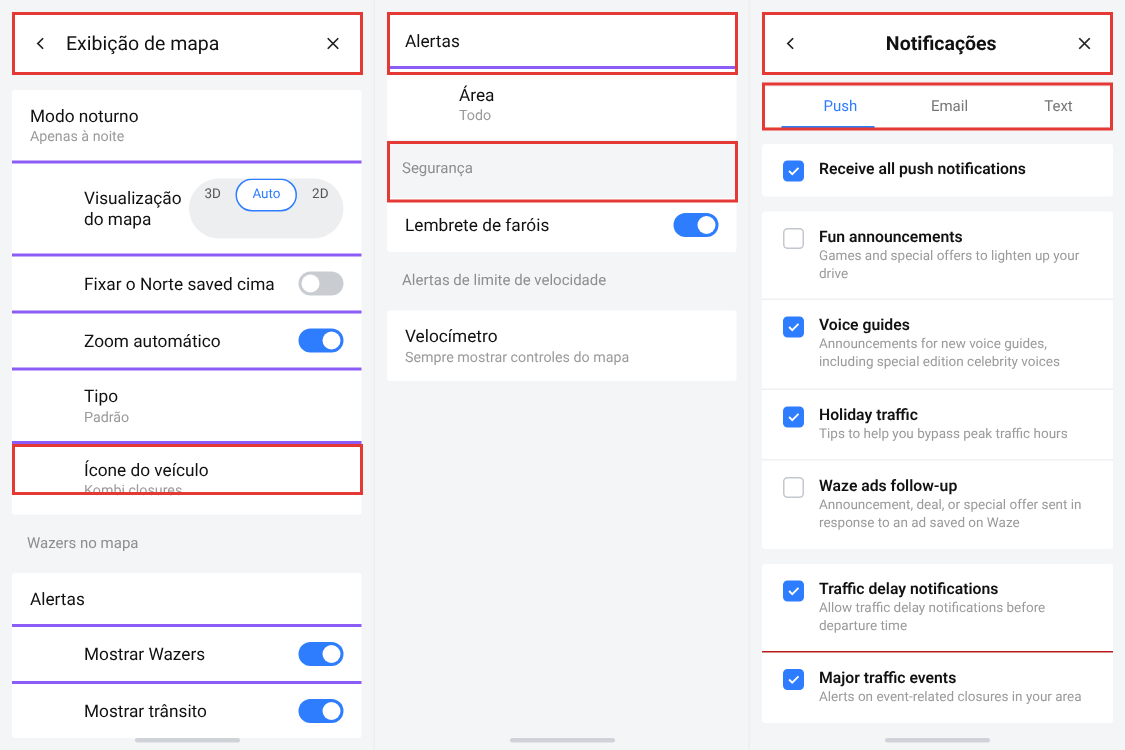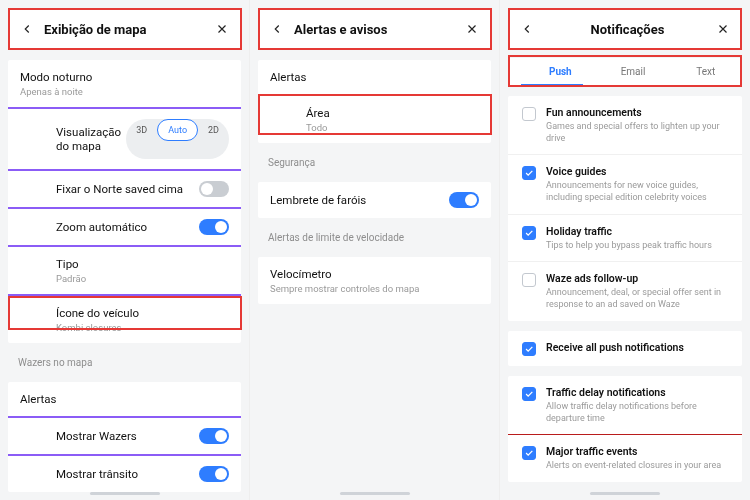--- a/index.html
+++ b/index.html
@@ -3,21 +3,21 @@
 <meta charset="utf-8">
 <style>
   * { box-sizing: border-box; margin: 0; padding: 0; }
   html, body { width: 750px; height: 500px; overflow: hidden; font-family: -apple-system, BlinkMacSystemFont, "Segoe UI", Roboto, Arial, sans-serif; background: #fff; }
   .stage { display: flex; width: 750px; height: 500px; }
   .phone { width: 250px; height: 500px; background: #f4f5f6; position: relative; overflow: hidden; border-right: 1px solid #eee; }
   .phone:last-child { border-right: none; }
 
   .redbox { position: absolute; border: 2px solid #e53935; pointer-events: none; z-index: 50; }
 
-  .header { background: #fff; height: 42px; display: flex; align-items: center; padding: 0 12px; font-size: 13px; font-weight: 700; color: #111; margin: 8px 8px 0 8px; border-radius: 2px; }
+  .header { background: #fff; height: 42px; display: flex; align-items: center; padding: 0 12px; font-size: 13px; font-weight: 400; color: #111; margin: 8px 8px 0 8px; border-radius: 2px; }
   .header.bold { font-weight: 700; justify-content: center; position: relative; padding-left: 17px; }
   .header .back, .header .close { color: #222; display: flex; align-items: center; }
   .header .title { flex: 1; margin-left: 10px; }
   .header.bold .title { text-align: center; margin: 0; font-size: 13px; font-weight: 700; }
   .header.bold .back { position: absolute; left: 12px; }
   .header.bold .close { position: absolute; right: 12px; }
 
   .card { background: #fff; margin: 10px 8px 0 8px; border-radius: 2px; }
   .row { padding: 10px 12px; position: relative; }
   .row + .row { border-top: 2px solid #8b5cf6; padding-left: 48px; }
@@ -34,21 +34,21 @@
 
   .switch { width: 30px; height: 16px; border-radius: 10px; position: relative; }
   .switch.on { background: #2e7dff; }
   .switch.off { background: #c9cdd2; }
   .switch::after { content: ""; position: absolute; width: 12px; height: 12px; border-radius: 50%; background: #fff; top: 2px; }
   .switch.on::after { right: 2px; }
   .switch.off::after { left: 2px; }
 
   .tabs { display: flex; background: #fff; margin: 8px 8px 0 8px; border-bottom: 1px solid #eee; }
   .tab { flex: 1; text-align: center; font-size: 10px; padding: 8px 0; color: #777; position: relative; }
-  .tab.active { color: #2e7dff; font-weight: 700; padding-left: 16px; }
+  .tab.active { color: #2e7dff; font-weight: 400; padding-left: 16px; }
   .tab.active::after { content: ""; position: absolute; left: 15%; right: 15%; bottom: -1px; height: 2px; background: #2e7dff; }
 
   .checkrow { display: flex; padding: 10px 14px; align-items: flex-start; }
   .checkbox { width: 14px; height: 14px; border-radius: 3px; border: 1.5px solid #c3c8cf; margin-right: 10px; flex-shrink: 0; display: flex; align-items: center; justify-content: center; margin-top: 1px;}
   .checkbox.checked { background: #2e7dff; border-color: #2e7dff; }
   .checkbox.checked svg { stroke: #fff; }
   .checktxt .label { font-size: 10.5px; font-weight: 600; color: #111; }
   .checktxt .sub { font-size: 9px; color: #9a9a9a; margin-top: 2px; line-height: 1.3; }
 
   .homebar { position: absolute; bottom: 5px; left: 50%; width: 70px; height: 3px; background: #cfd3d8; border-radius: 2px; transform: translateX(-50%); }
@@ -139,33 +139,20 @@
         <div class="label">Velocímetro</div>
 
       </div>
     </div>
 
     <div class="homebar"></div>
   </div>
 
   <div class="phone">
     <div class="redbox" style="left:8px; top:8px; width:234px; height:42px;"></div>
-    <div class="header">
-      <span class="back">
-          <svg class="icon" viewBox="0 0 24 24" fill="none" stroke="currentColor" stroke-width="2">
-            <path d="M15 18l-6-6 6-6"></path>
-          </svg>
-        </span>
-      <span class="title">Alertas e avisos</span>
-      <span class="close">
-          <svg class="icon" viewBox="0 0 24 24" fill="none" stroke="currentColor" stroke-width="2">
-            <path d="M18 6L6 18M6 6l12 12"></path>
-          </svg>
-        </span>
-    </div>
 
     <div class="redbox" style="left:8px; top:94px; width:234px; height:41px;"></div>
     <div class="card">
       <div class="row">
         <div class="label">Alertas</div>
       </div>
       <div class="row">
         <div class="label">Área</div>
         <div class="sub">Todo</div>
       </div>
@@ -210,20 +197,33 @@
 
     <div class="redbox" style="left:8px; top:55px; width:234px; height:32px;"></div>
     <div class="tabs">
       <div class="tab active">Push</div>
       <div class="tab">Email</div>
       <div class="tab">Text</div>
     </div>
 
     <div class="card">
       <div class="checkrow">
+        <div class="checkbox checked">
+            <svg width="10" height="10" viewBox="0 0 24 24" fill="none" stroke-width="3">
+              <path d="M5 12l5 5L20 7"></path>
+            </svg>
+          </div>
+        <div class="checktxt">
+            <div class="label">Receive all push notifications</div>
+          </div>
+      </div>
+    </div>
+
+    <div class="card">
+      <div class="checkrow">
         <div class="checkbox"></div>
         <div class="checktxt">
             <div class="label">Fun announcements</div>
             <div class="sub">Games and special offers to lighten up your drive</div>
           </div>
       </div>
       <div class="checkrow" style="border-top:1px solid #f0f0f0">
         <div class="checkbox checked">
             <svg width="10" height="10" viewBox="0 0 24 24" fill="none" stroke-width="3">
               <path d="M5 12l5 5L20 7"></path>
@@ -255,33 +255,20 @@
     </div>
 
     <div class="card">
       <div class="checkrow">
         <div class="checkbox checked">
             <svg width="10" height="10" viewBox="0 0 24 24" fill="none" stroke-width="3">
               <path d="M5 12l5 5L20 7"></path>
             </svg>
           </div>
         <div class="checktxt">
-            <div class="label">Receive all push notifications</div>
-          </div>
-      </div>
-    </div>
-
-    <div class="card">
-      <div class="checkrow">
-        <div class="checkbox checked">
-            <svg width="10" height="10" viewBox="0 0 24 24" fill="none" stroke-width="3">
-              <path d="M5 12l5 5L20 7"></path>
-            </svg>
-          </div>
-        <div class="checktxt">
             <div class="label">Traffic delay notifications</div>
             <div class="sub">Allow traffic delay notifications before departure time</div>
           </div>
       </div>
       <div class="checkrow" style="border-top:1px solid #b91c1c">
         <div class="checkbox checked">
             <svg width="10" height="10" viewBox="0 0 24 24" fill="none" stroke-width="3">
               <path d="M5 12l5 5L20 7"></path>
             </svg>
           </div>

